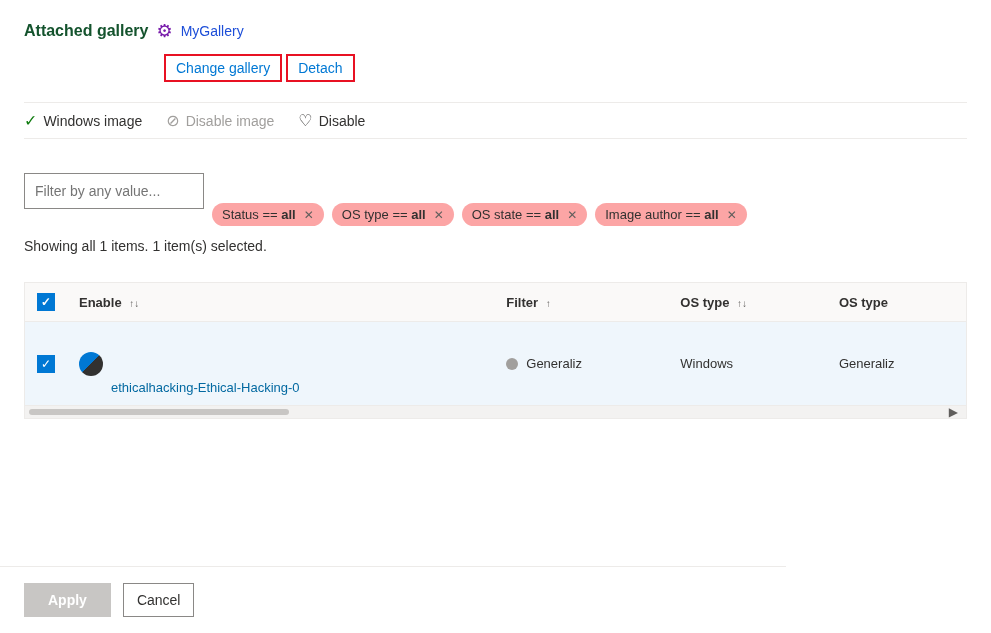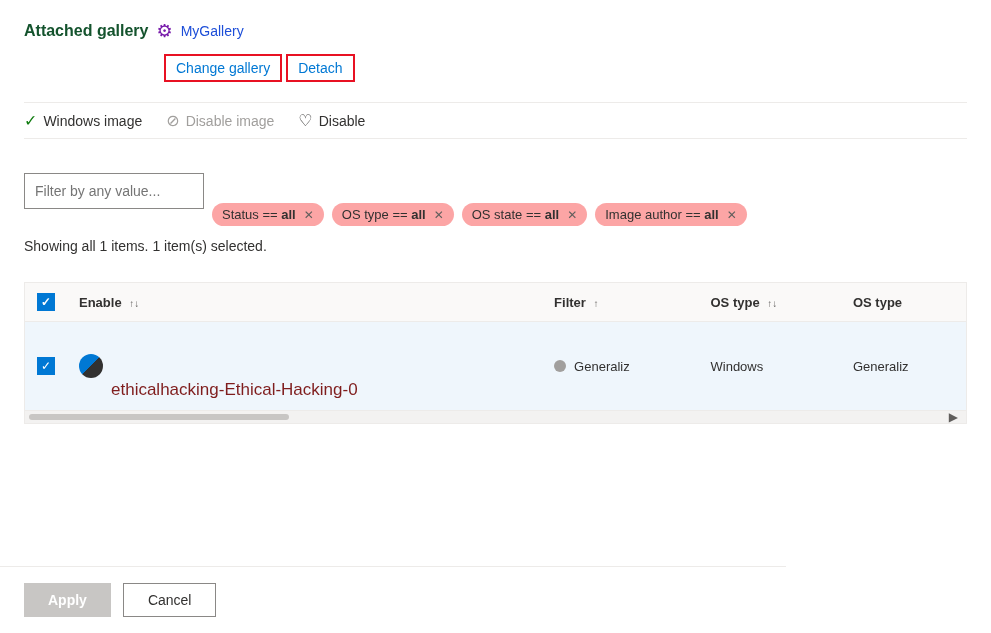--- a/index.html
+++ b/index.html
@@ -216,23 +216,23 @@
       gap: 8px;
     }
     .image-icon {
       width: 24px;
       height: 24px;
       border-radius: 50%;
       background: linear-gradient(135deg, #0078d4 50%, #323130 50%);
       display: inline-block;
     }
     .image-link {
-      color: #7f1d1d;
+      color: #0369a1;
       text-decoration: none;
-      font-size: 17px;
+      font-size: 13px;
       margin-top: 48px;
     }
 
     .status-cell {
       display: flex;
       align-items: center;
       gap: 8px;
     }
     .status-dot {
       width: 12px;
@@ -259,21 +259,21 @@
       padding: 8px 24px;
       font-size: 14px;
       font-family: inherit;
       cursor: pointer;
       font-weight: 600;
     }
     .btn-cancel {
       background: #fff;
       color: #323130;
       border: 1px solid #8a8886;
-      padding: 8px 24px;
+      padding: 8px 13px;
       font-size: 14px;
       font-family: inherit;
       cursor: pointer;
     }
   </style>
 </head>
 <body>
 
 <div class="page-container">
 

